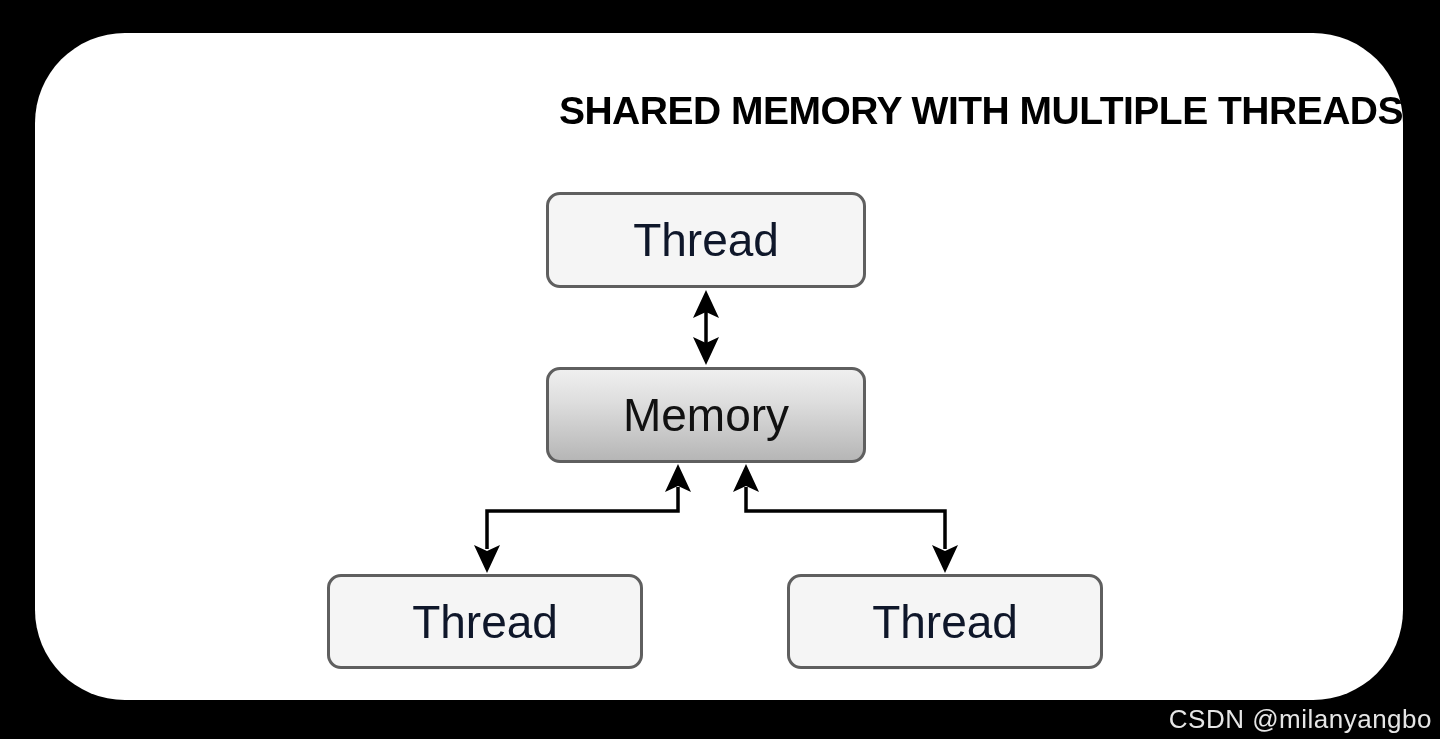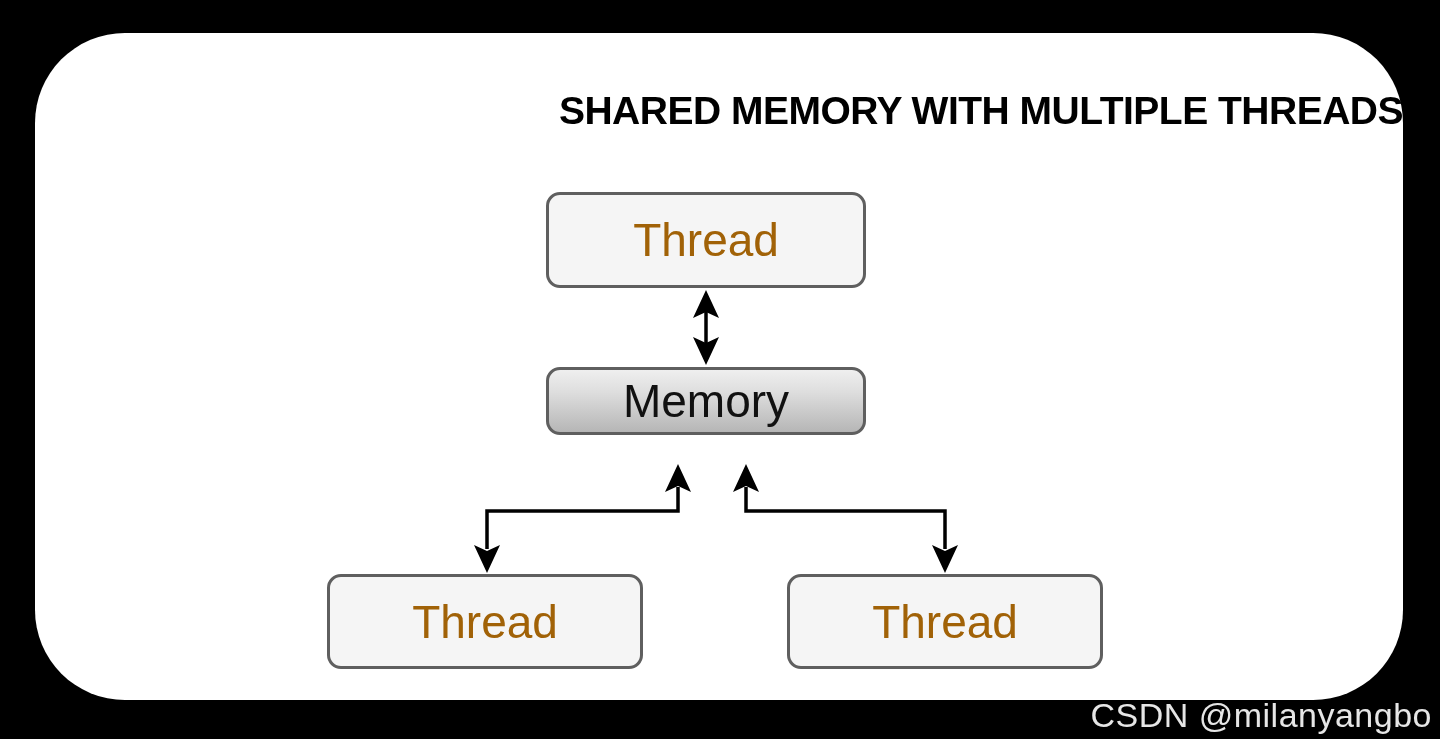--- a/index.html
+++ b/index.html
@@ -40,25 +40,25 @@
   .node {
     position: absolute;
     box-sizing: border-box;
     border: 3px solid #5f5f5f;
     border-radius: 14px;
     background: #f5f5f5;
     display: flex;
     align-items: center;
     justify-content: center;
     font-size: 46px;
-    color: #a16207;
+    color: #0f172a;
   }
   .node-thread-top  { left: 546px; top: 192px; width: 320px; height: 96px; }
   .node-memory {
-    left: 546px; top: 367px; width: 320px; height: 68px;
+    left: 546px; top: 367px; width: 320px; height: 96px;
     background: linear-gradient(180deg, #efefef 0%, #dedede 35%, #b6b6b6 100%);
     color: #111111;
   }
   .node-thread-left  { left: 327px; top: 574px; width: 316px; height: 95px; }
   .node-thread-right { left: 787px; top: 574px; width: 316px; height: 95px; }
   .overlay {
     position: absolute;
     left: 0;
     top: 0;
     width: 1440px;
@@ -70,21 +70,21 @@
     fill: none;
     stroke: #000000;
     stroke-width: 3.5;
     stroke-linejoin: miter;
     stroke-linecap: butt;
   }
   .watermark {
     position: absolute;
     right: 8px;
     bottom: 4px;
-    font-size: 34px;
+    font-size: 26px;
     color: #e6e6e6;
     letter-spacing: 0.5px;
     white-space: nowrap;
   }
 </style>
 </head>
 <body>
 
 <div class="stage">
 

